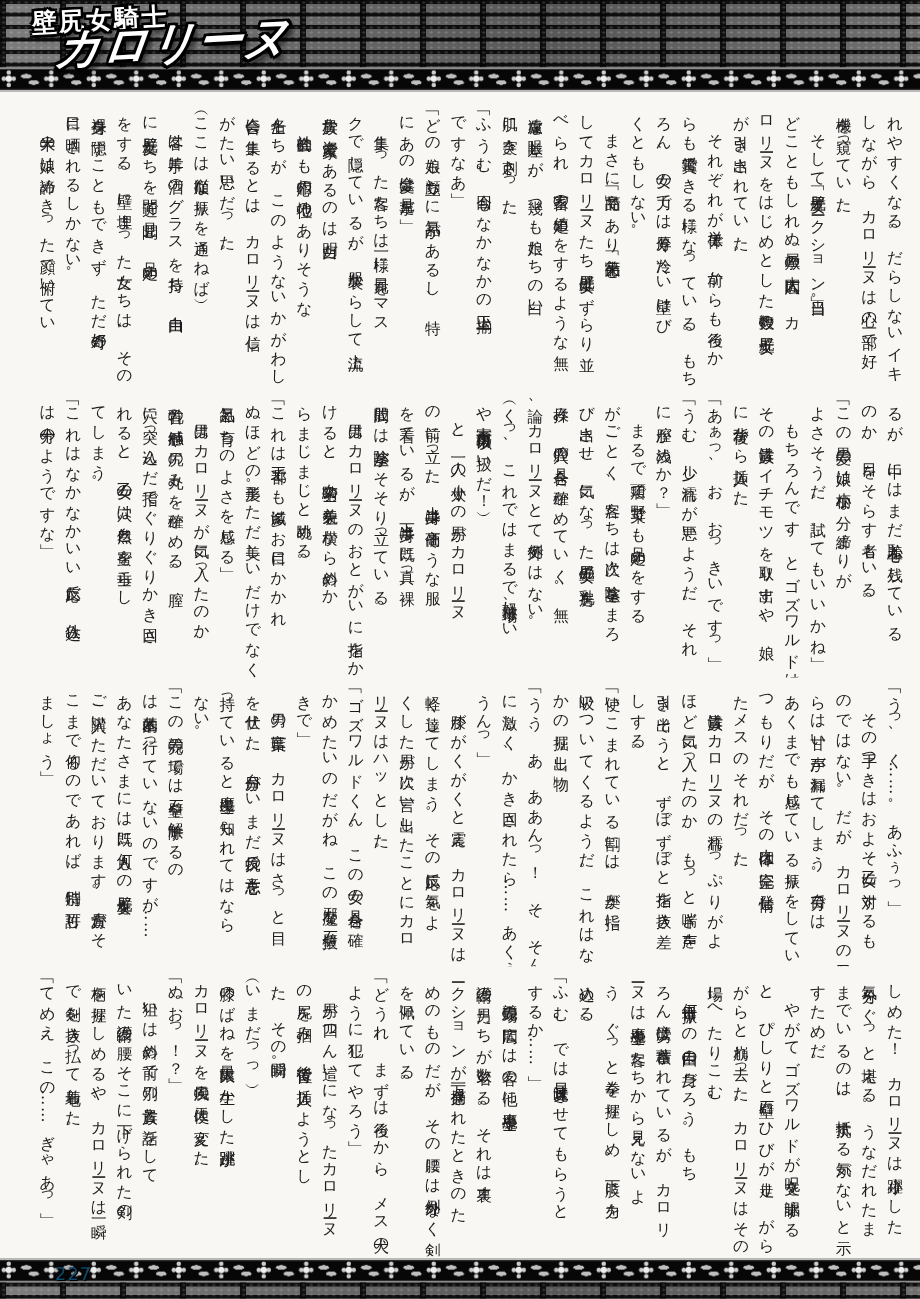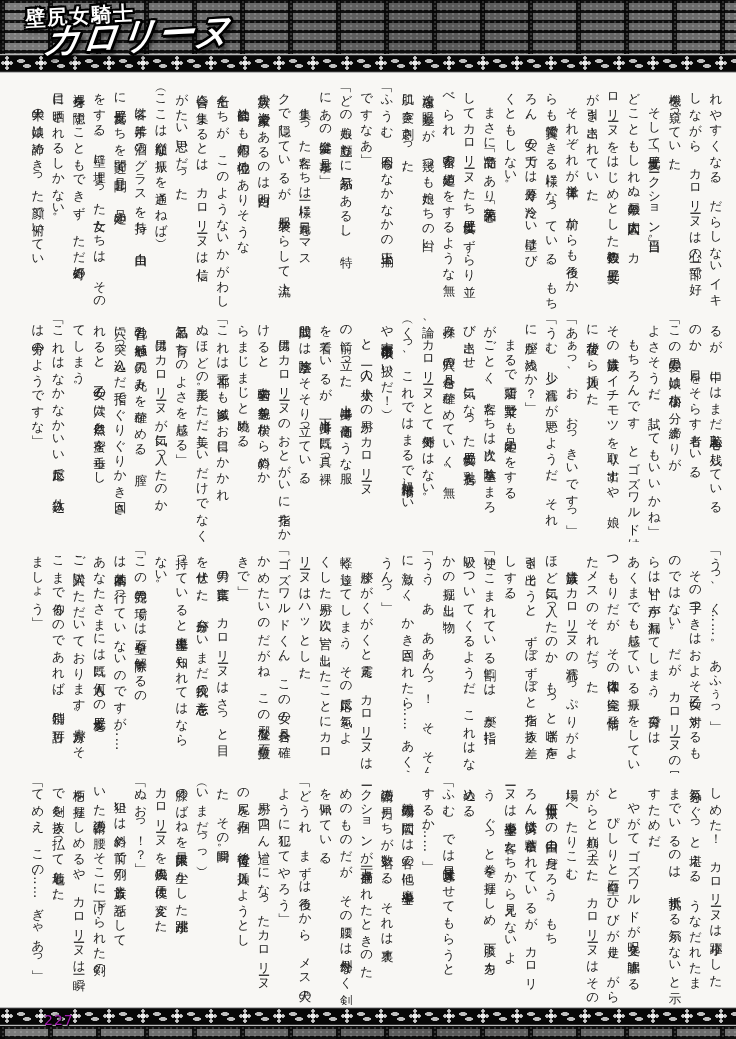--- a/index.html
+++ b/index.html
@@ -68,21 +68,21 @@
   .trow{
     writing-mode:vertical-rl;text-orientation:mixed;
     height:226px;width:100%;
     font-size:12.5px;letter-spacing:1.3px;color:#1d1d1d;
     overflow:hidden;
   }
   .tline{display:block;line-height:20.55px;white-space:nowrap;}
   
   .pagenum{
     position:absolute;left:44px;bottom:11px;z-index:7;
-    color:#a21caf;font-size:14px;letter-spacing:1px;
+    color:#0c4a6e;font-size:14px;letter-spacing:1px;
     font-family:"DejaVu Sans","Liberation Sans",sans-serif;
     text-shadow:0 0 3px #000,1px 1px 0 #000;
   }
 </style>
 </head>
 <body>
 
 <div class="page">
 
   <div class="brick top"></div>

